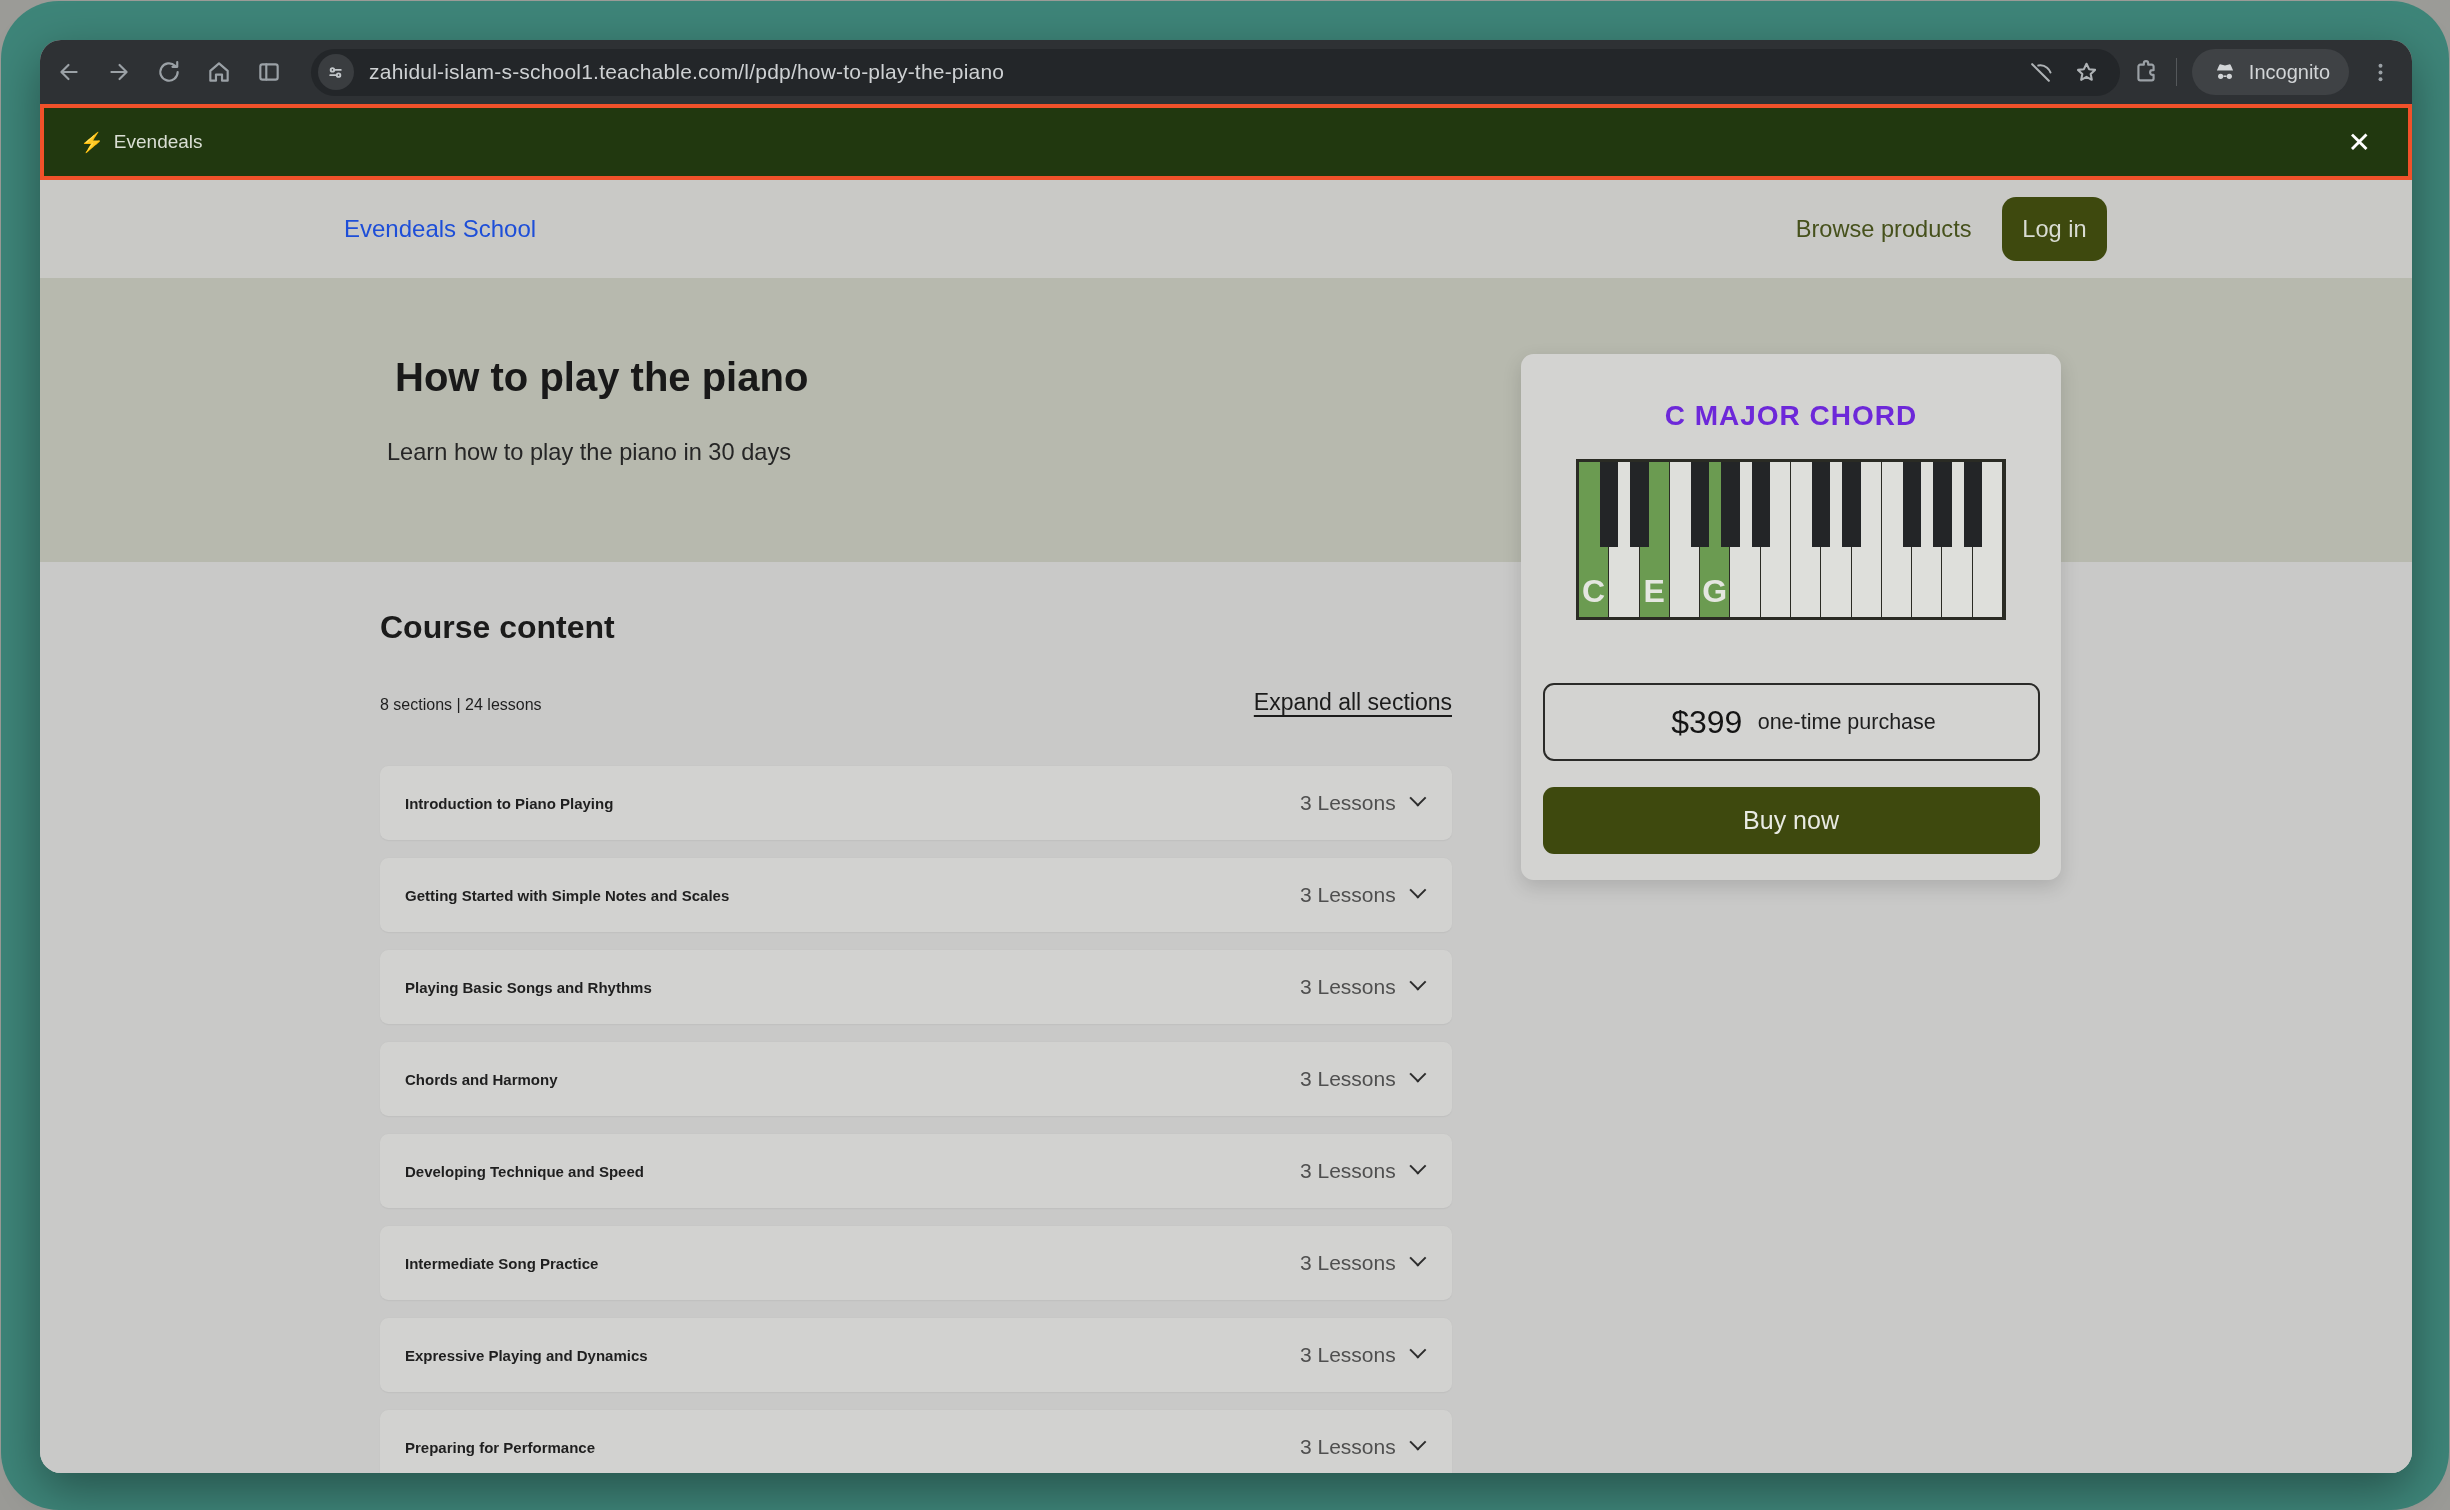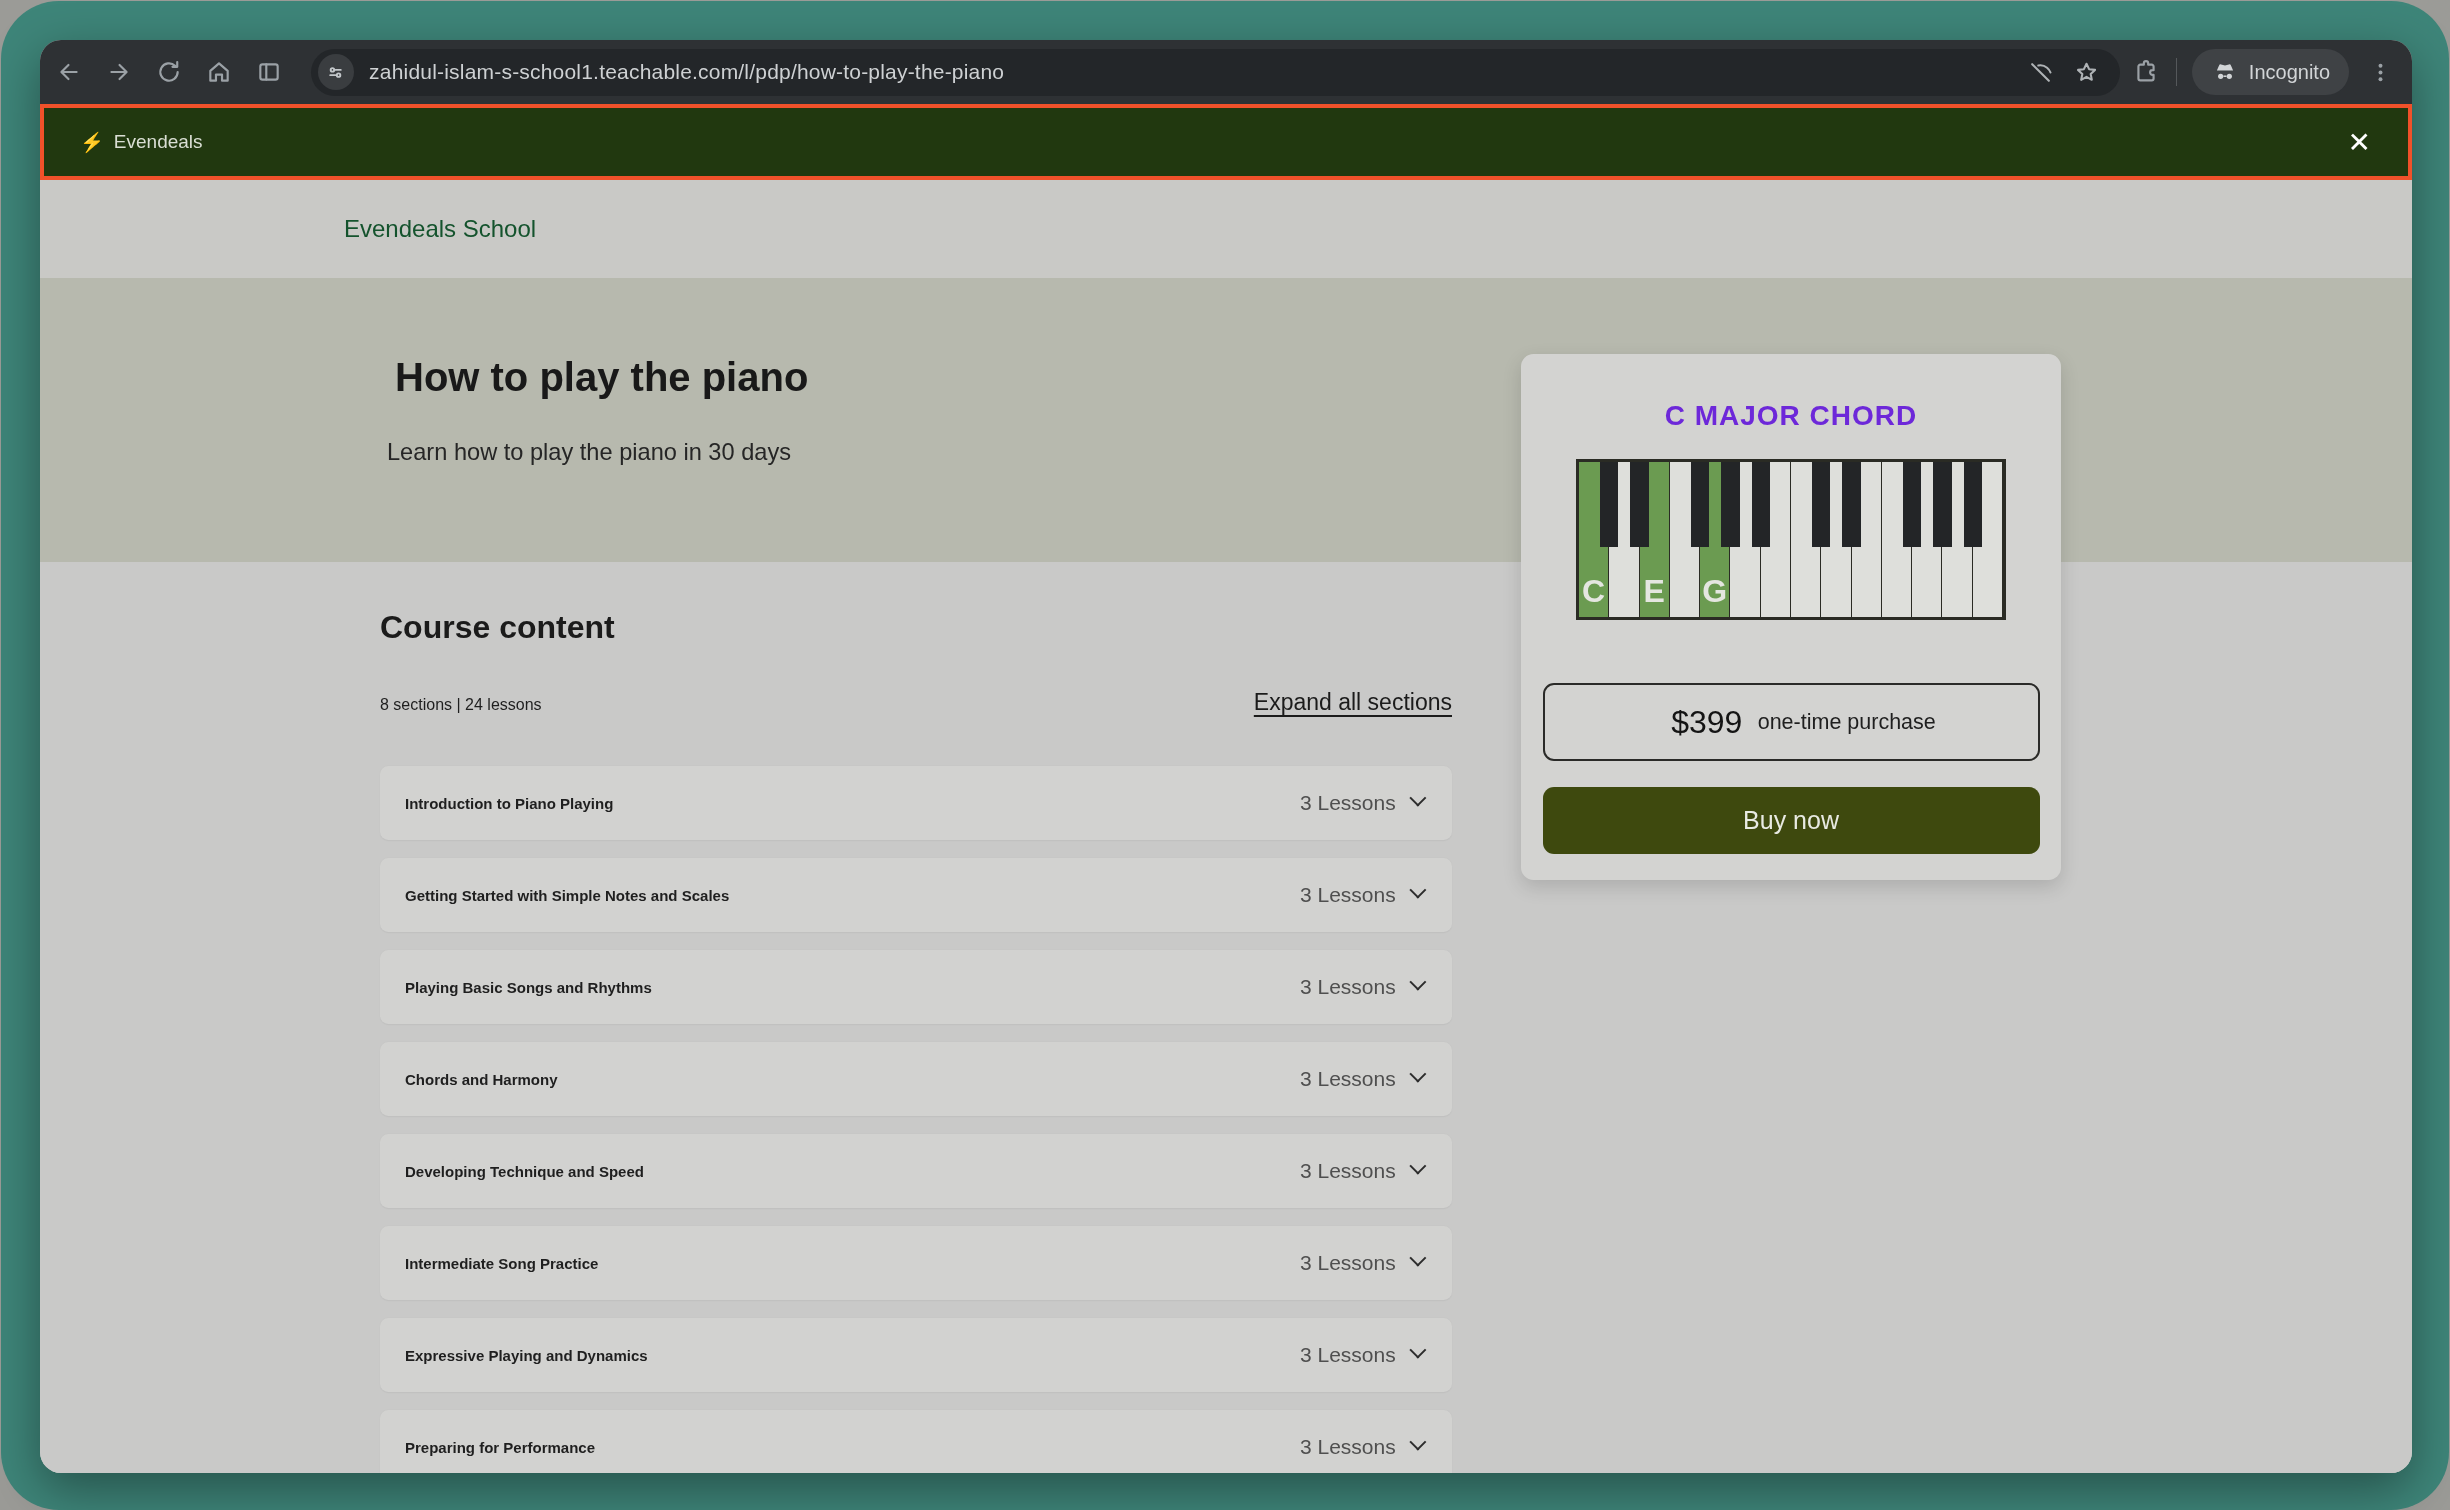--- a/index.html
+++ b/index.html
@@ -34,21 +34,21 @@
   .brandname{font-size:19px;color:#dadfd4;}
   .offer{position:absolute;left:0;right:0;top:0;bottom:0;display:flex;align-items:center;justify-content:center;
          font-size:21.5px;color:#f2f3ee;white-space:pre;}
   .offer b{font-weight:700;}
   .flagchip{display:inline-flex;align-items:center;justify-content:center;width:29px;height:29px;margin:0 8.3px;
             background:#2d5f30;border:1.4px solid #c9cec6;border-radius:5.5px;}
   .flagdot{width:15.3px;height:16.6px;border-radius:50%;background:#ea3f23;}
   .bclose{position:absolute;right:37px;top:0;bottom:0;display:flex;align-items:center;font-size:28px;color:#fff;cursor:default;}
   
   .siteheader{height:98px;flex:none;background:#c9c9c6;position:relative;}
-  .school{position:absolute;left:304px;top:50%;transform:translateY(-50%);font-size:24px;color:#14532d;}
+  .school{position:absolute;left:304px;top:50%;transform:translateY(-50%);font-size:24px;color:#1d4ed8;}
   .hdr-right{position:absolute;right:305px;top:50%;transform:translateY(-50%);display:flex;align-items:center;gap:30.5px;}
   .browse{font-size:23.6px;color:#46511c;}
   .loginbtn{width:105px;height:64px;background:#3e490e;border-radius:14px;border:none;color:#d9dcd3;
             font-size:23.6px;display:flex;align-items:center;justify-content:center;}
   
   .hero{height:284px;flex:none;background:#b7b9ae;position:relative;}
   .hero h1{position:absolute;left:347px;top:69px;margin:8px;font-size:40px;font-weight:700;color:#191919;}
   .hero p{position:absolute;left:347px;top:161px;margin:0;font-size:23.6px;color:#262626;}
   
   .content{flex:1;background:#c9c9c8;position:relative;overflow:hidden;}
@@ -167,20 +167,24 @@
     <div class="banner">
       <div class="brand">
         <span class="bolt">⚡</span>
         <span class="brandname">Evendeals</span>
       </div>
       <div class="bclose">✕</div>
     </div>
 
     <div class="siteheader">
       <div class="school">Evendeals School</div>
+      <div class="hdr-right">
+        <div class="browse">Browse products</div>
+        <div class="loginbtn">Log in</div>
+      </div>
     </div>
 
     <div class="hero">
       <h1>How to play the piano</h1>
       <p>Learn how to play the piano in 30 days</p>
     </div>
 
     <div class="content">
       <div class="main">
         <div class="coursehead">Course content</div>

